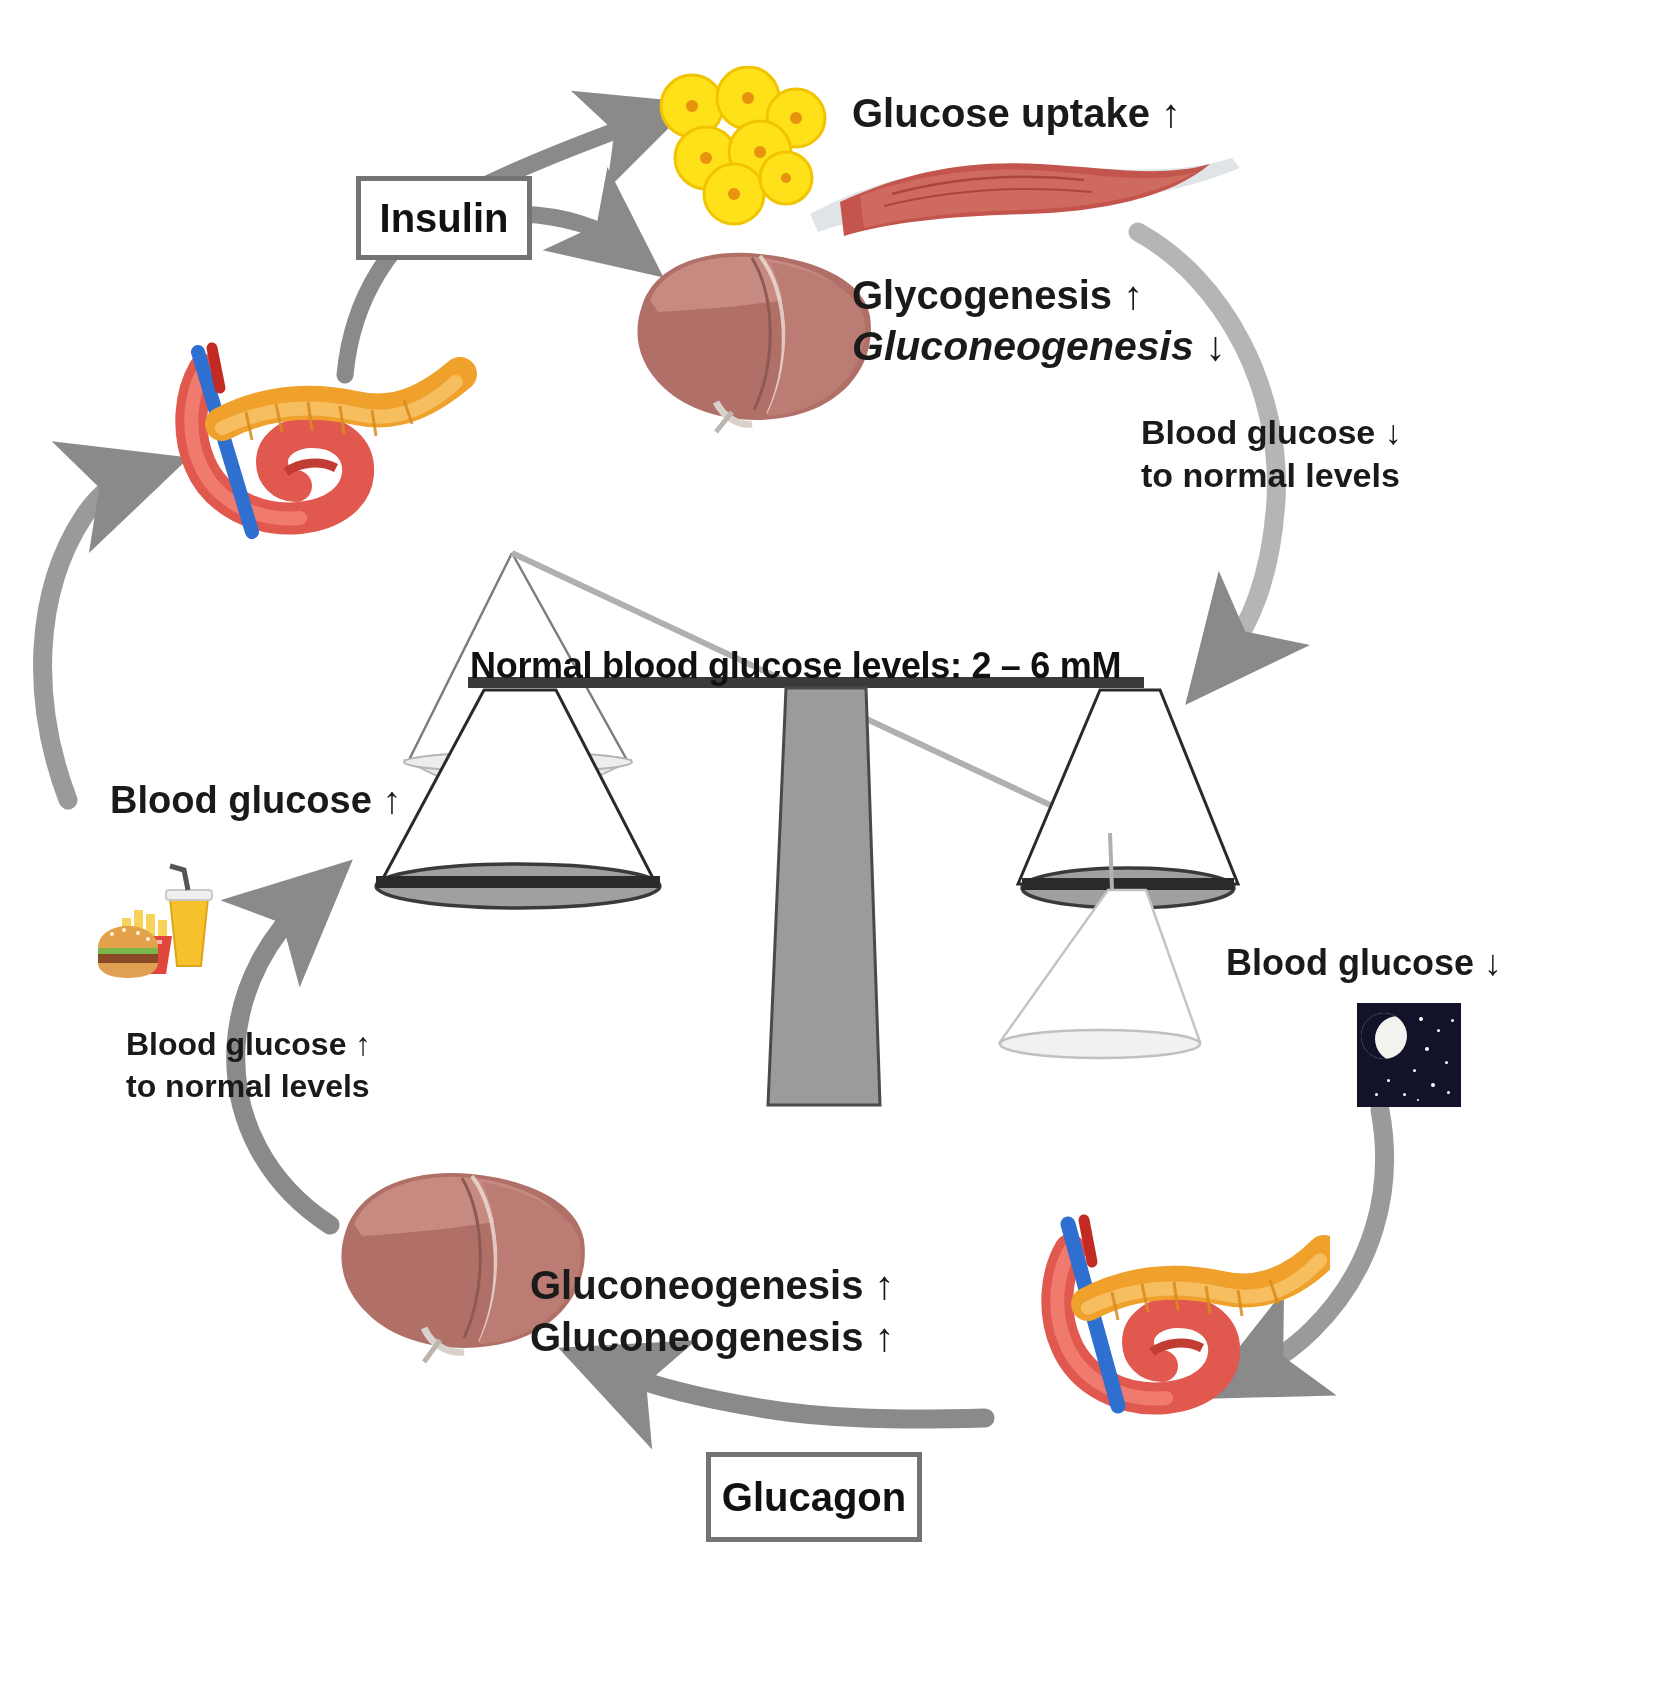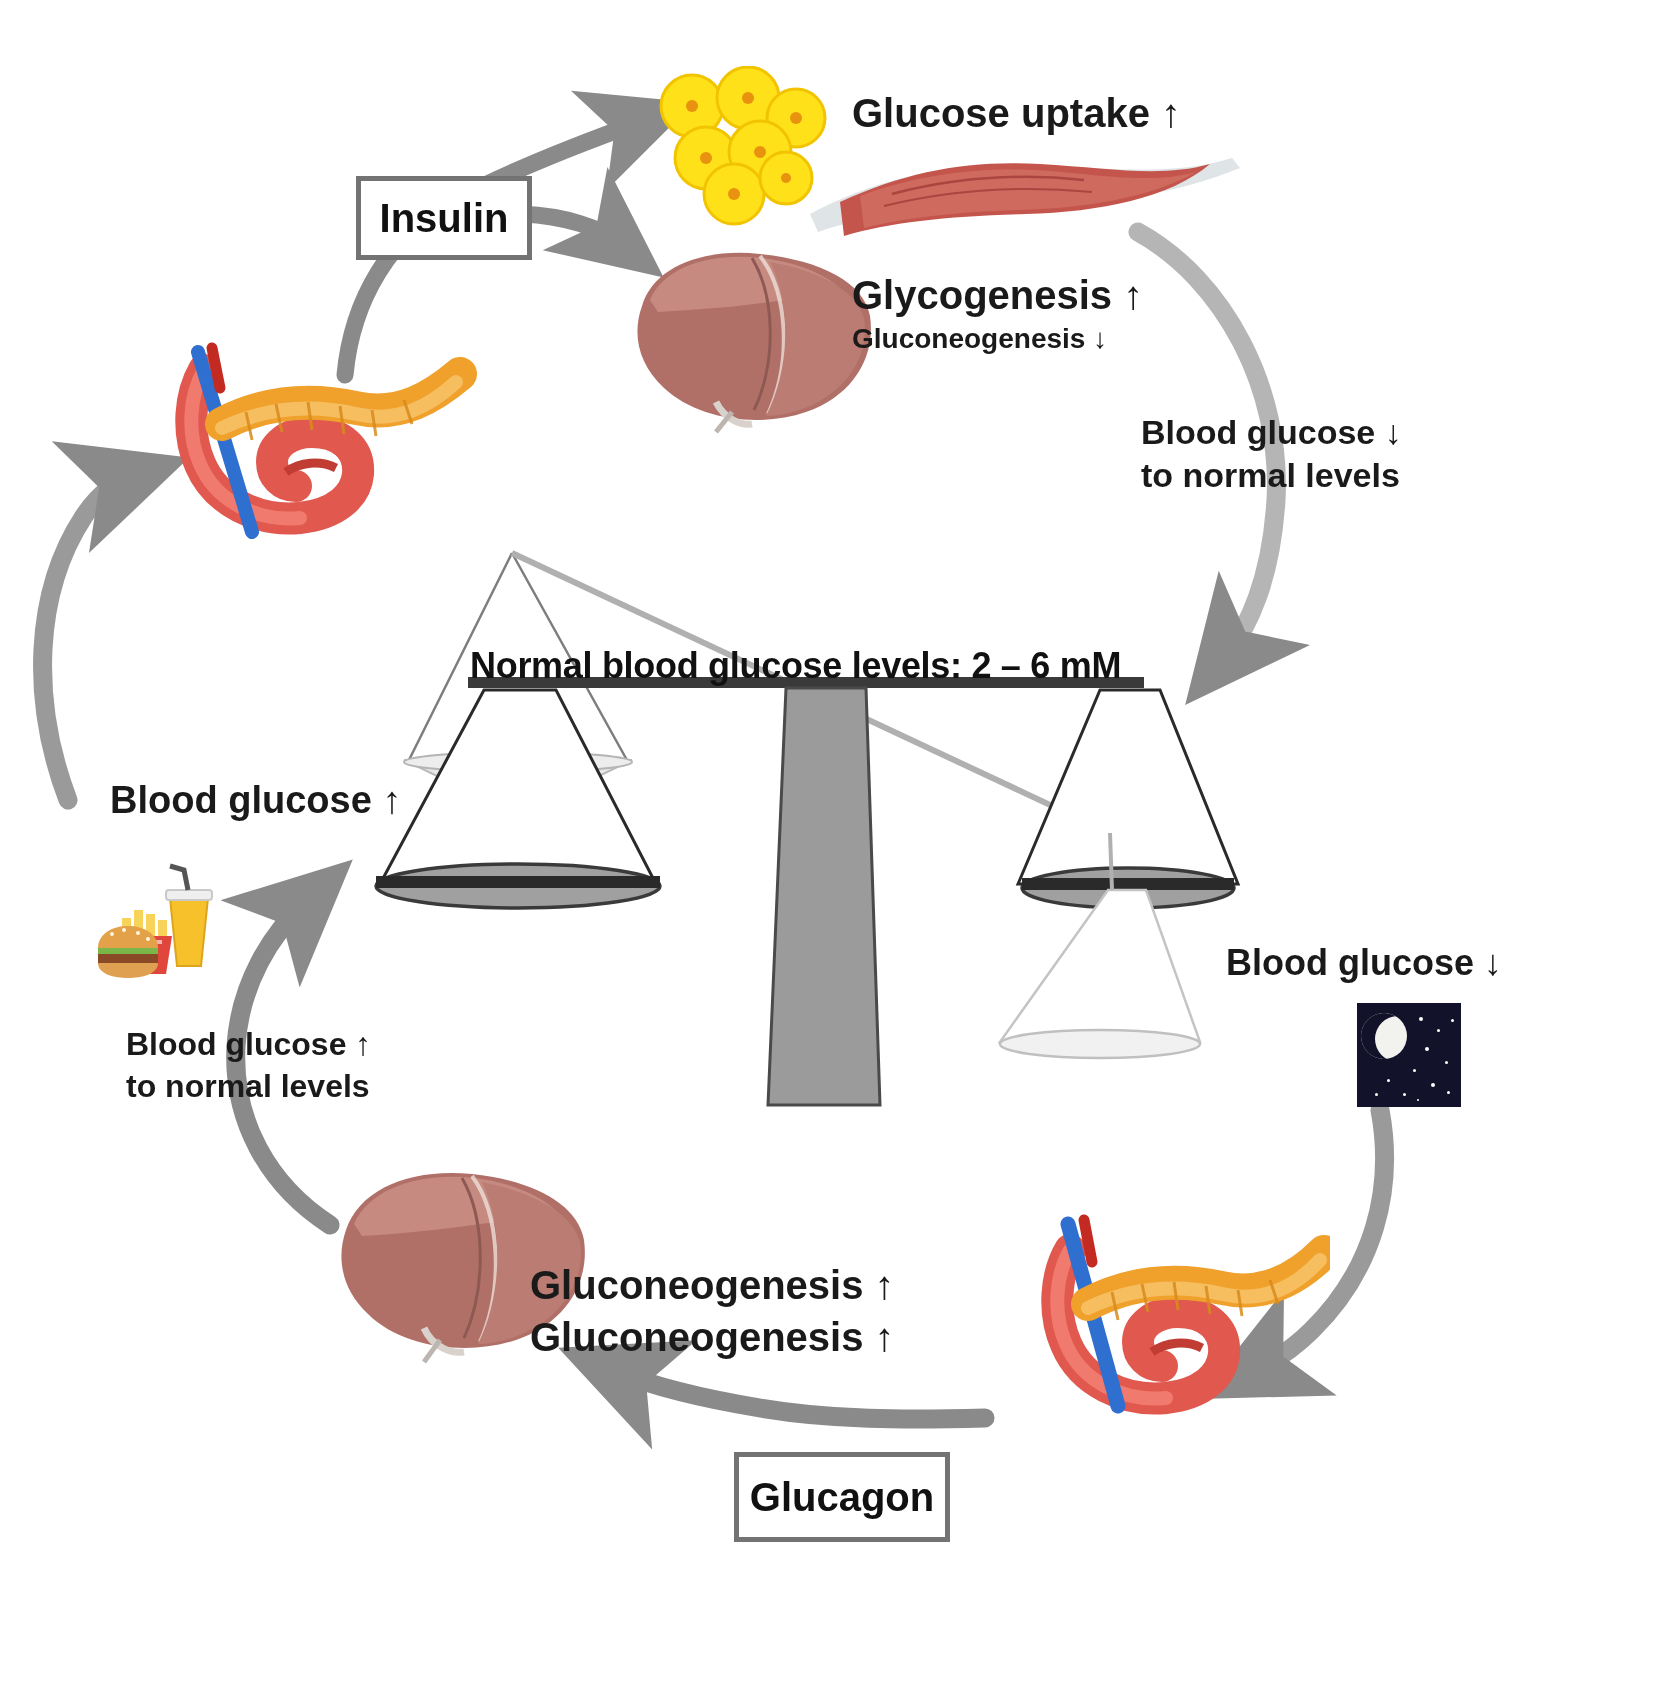--- a/index.html
+++ b/index.html
@@ -213,37 +213,37 @@
     <div class="star" style="left:90px;top:88px;width:3px;height:3px;"></div>
     <div class="star" style="left:30px;top:76px;width:3px;height:3px;"></div>
     <div class="star" style="left:18px;top:90px;width:3px;height:3px;"></div>
     <div class="star" style="left:60px;top:96px;width:2px;height:2px;"></div>
   </div>
 
   <div class="lbl" style="left:852px;top:90px;font-size:40px;">Glucose uptake ↑</div>
 
   <div class="lbl" style="left:852px;top:272px;font-size:40px;">Glycogenesis ↑</div>
 
-  <div class="lbl" style="left:852px;top:322px;font-size:28px;">Gluconeogenesis ↓</div>
+  <div class="lbl" style="left:852px;top:322px;font-size:41px;font-style:italic;">Gluconeogenesis ↓</div>
 
   <div class="lbl" style="left:1141px;top:412px;font-size:34px;">Blood glucose ↓</div>
   <div class="lbl" style="left:1141px;top:455px;font-size:34px;">to normal levels</div>
 
   <div class="lbl" style="left:1226px;top:942px;font-size:36px;">Blood glucose ↓</div>
 
   <div class="lbl" style="left:110px;top:778px;font-size:38px;">Blood glucose ↑</div>
 
   <div class="lbl" style="left:126px;top:1026px;font-size:32px;">Blood glucose ↑</div>
   <div class="lbl" style="left:126px;top:1068px;font-size:32px;">to normal levels</div>
 
   <div class="lbl" style="left:530px;top:1262px;font-size:40px;">Gluconeogenesis ↑</div>
 
   <div class="lbl" style="left:530px;top:1314px;font-size:40px;">Gluconeogenesis ↑</div>
 
   <div class="boxlbl" style="left:356px;top:176px;width:166px;height:74px;font-size:40px;">
     <span>Insulin</span>
   </div>
 
-  <div class="boxlbl" style="left:706px;top:1452px;width:206px;height:80px;font-size:40px;margin-left:28px;">
+  <div class="boxlbl" style="left:706px;top:1452px;width:206px;height:80px;font-size:40px;">
     <span>Glucagon</span>
   </div>
 
 </div>
 
 </body></html>

